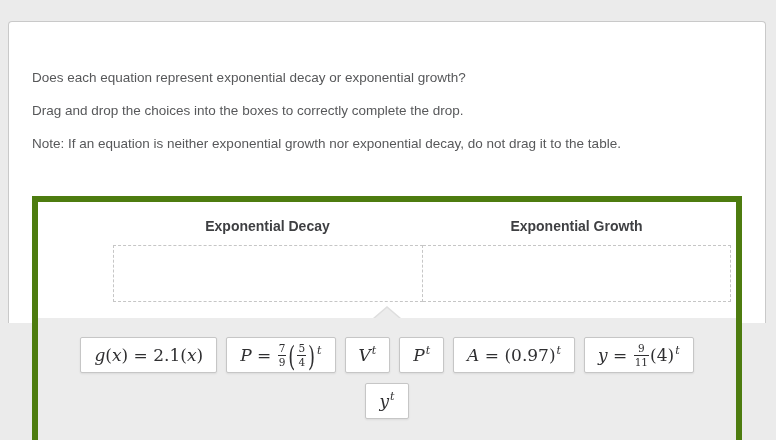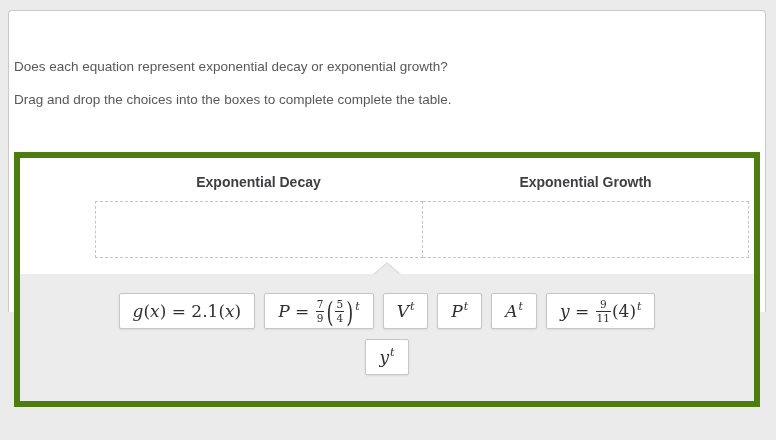--- a/index.html
+++ b/index.html
@@ -5,26 +5,26 @@
 <style>
   html,body{margin:0;padding:0;}
   body{
     width:776px;height:440px;overflow:hidden;
     background:#ebebeb;
     font-family:"Liberation Sans",sans-serif;
   }
   .stage{position:relative;width:776px;height:440px;}
 
   .card{
-    position:absolute;left:8px;top:10px;width:758px;height:302px;
+    position:absolute;left:8px;top:21px;width:758px;height:302px;
     box-sizing:border-box;
     background:#ffffff;
     border:1px solid #c9c9c9;border-bottom:none;
     border-radius:4px 4px 0 0;
-    padding:0 5px;
+    padding:0 23px;
   }
 
   .instructions p{
     margin:0;
     font-size:13.5px;line-height:17px;color:#57585a;
   }
   .instructions p.first{margin-top:47px;}
   .instructions p + p{margin-top:16px;}
 
   .widget{
@@ -112,21 +112,22 @@
   }
 </style>
 </head>
 <body>
 
 <div class="stage">
   <div class="card">
 
     <div class="instructions">
       <p class="first">Does each equation represent exponential decay or exponential growth?</p>
-      <p>Drag and drop the choices into the boxes to complete complete the table.</p>
+      <p>Drag and drop the choices into the boxes to correctly complete the drop.</p>
+      <p>Note: If an equation is neither exponential growth nor exponential decay, do not drag it to the table.</p>
     </div>
 
     <div class="widget">
       <div class="table-area">
         <div class="header-row">
           <div class="col-header">Exponential Decay</div>
           <div class="col-header">Exponential Growth</div>
         </div>
         <div class="zones">
           <div class="drop-zone left"></div>
@@ -159,20 +160,21 @@
               <div class="chip" title="V = 0.8(9)^t">
                 <span class="mv">V</span>
                 <span class="sup">t</span>
               </div>
               <div class="chip" title="P = 0.9(8.3)^t">
                 <span class="mv">P</span>
                 <span class="sup">t</span>
               </div>
               <div class="chip" title="A = (0.97)^t">
                 <span class="mv">A</span>
+                <span> = (0.97)</span>
                 <span class="sup">t</span>
               </div>
               <div class="chip" title="y = (9/11)(4)^t">
                 <span class="mv">y</span>
                 <span> = </span>
                 <span class="frac"><span class="num">9</span><span class="den">11</span></span>
                 <span>(4)</span>
                 <span class="sup">t</span>
               </div>
             </div>

